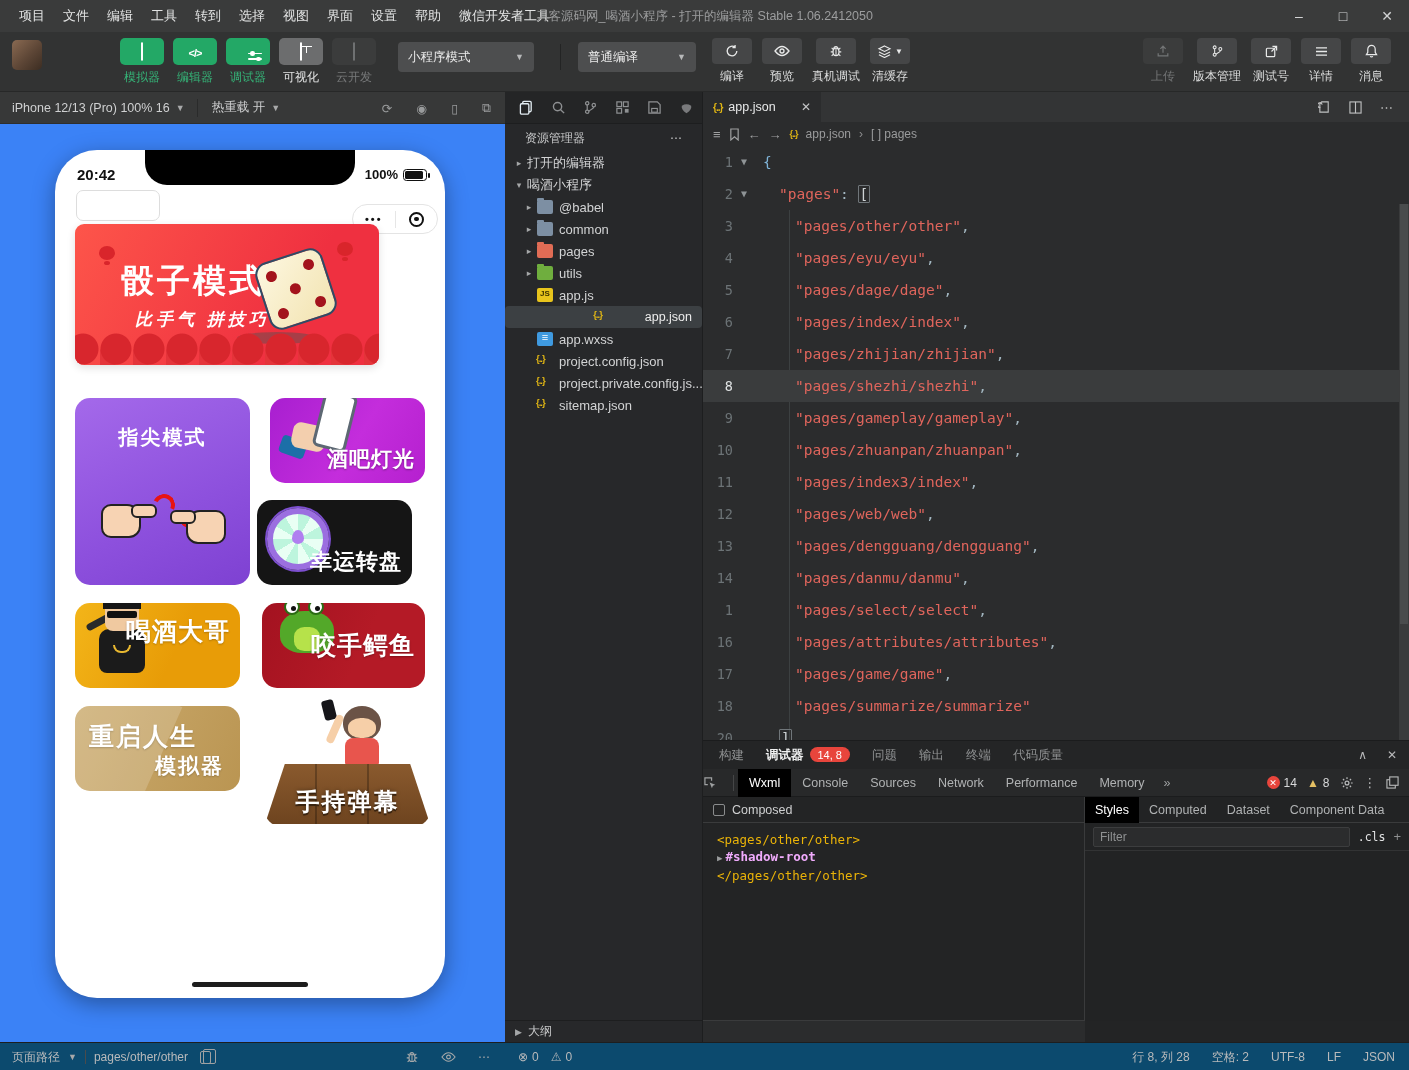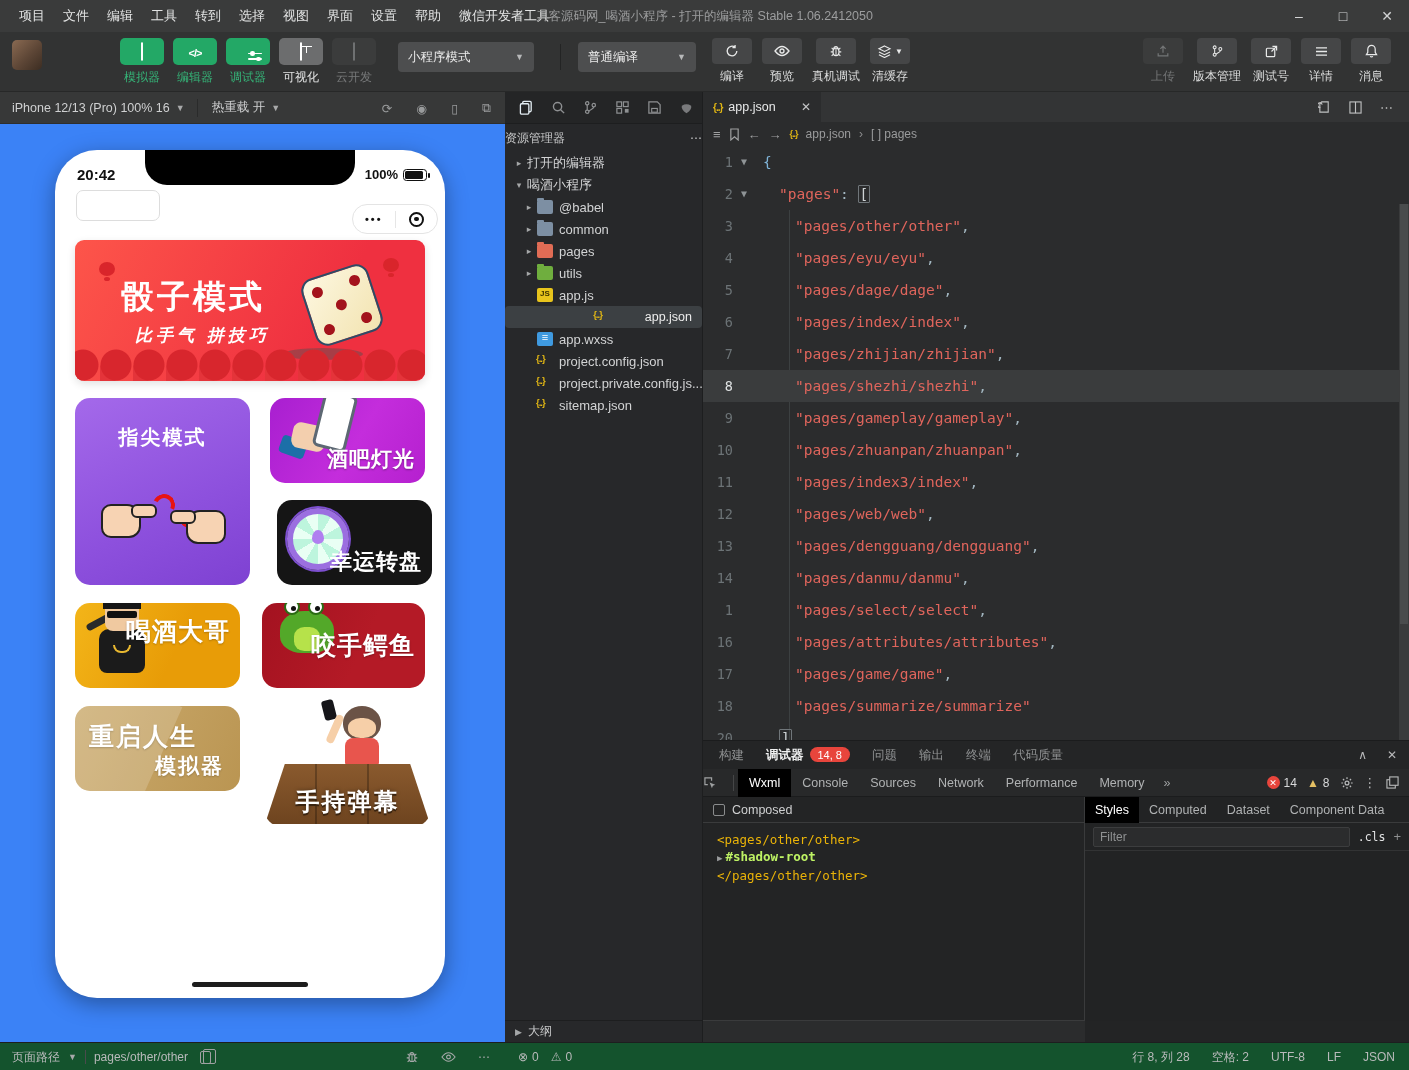--- a/index.html
+++ b/index.html
@@ -78,21 +78,21 @@
   #pbox { position:absolute; left:21px; top:40px; width:84px; height:31px; border:1px solid #ddd; border-radius:7px; background:#fff; }
   #capsule { position:absolute; right:7px; top:54px; width:86px; height:30px; border:1px solid #e4e4e4; border-radius:16px;
     background:#fff; display:flex; align-items:center; }
   #capsule .dots { flex:1; text-align:center; letter-spacing:2px; font-size:11px; color:#111; font-weight:bold; }
   #capsule .cdiv { width:1px; height:17px; background:#e6e6e6; }
   #capsule .rec { flex:1; display:flex; justify-content:center; }
   #capsule .rec i { width:15px; height:15px; border:2px solid #111; border-radius:50%; position:relative; }
   #capsule .rec i::after { content:""; position:absolute; left:3.4px; top:3.4px; width:4.4px; height:4.4px; background:#111; border-radius:50%; }
 
   
-  #banner { position:absolute; left:20px; top:90px; width:350px; height:141px; border-radius:9px; overflow:hidden;
+  #banner { position:absolute; left:20px; top:74px; width:304px; height:141px; border-radius:9px; overflow:hidden;
     background:linear-gradient(118deg,#fd554a,#ef3040 70%); box-shadow:0 3px 8px rgba(0,0,0,.12); }
   #banner .scallop { position:absolute; left:-8px; right:-8px; bottom:-14px; height:48px;
     background-image:radial-gradient(circle at 16px 18px,#d8262d 15px,rgba(0,0,0,0) 16px),
                      radial-gradient(circle at 0px 34px,#e4343a 15px,rgba(0,0,0,0) 16px);
     background-size:33px 48px; }
   #banner .t1 { position:absolute; left:46px; top:35px; font-size:33px; font-weight:bold; color:#fff; letter-spacing:3px; }
   #banner .t2 { position:absolute; left:60px; top:84px; font-size:17px; color:#fff; font-style:italic; letter-spacing:4px; }
   .lantern { position:absolute; width:16px; height:14px; background:#d9252b; border-radius:50%; box-shadow:0 10px 0 -5px #d9252b; }
   #dice { position:absolute; right:48px; top:30px; width:70px; height:70px; background:linear-gradient(140deg,#fdf7e0,#f2e3b0);
     border:2.5px solid #2f4b66; border-radius:13px; transform:rotate(-18deg); }
@@ -110,21 +110,21 @@
   .hand::before { content:""; position:absolute; top:-2px; width:22px; height:10px; background:#f7d3b3; border:2.5px solid #222; border-radius:6px; }
   .hand.l { left:26px; top:106px; } .hand.l::before { right:-18px; }
   .hand.r { right:24px; top:112px; transform:scaleX(-1); } .hand.r::before { right:-18px; }
   .tap { position:absolute; width:22px; height:22px; border:4px solid #e81313; border-radius:50%; border-bottom-color:transparent; border-left-color:transparent; transform:rotate(-20deg); }
   .tap.a { left:78px; top:96px; } .tap.b { left:104px; top:108px; transform:rotate(150deg); }
   #tile-jiuba { left:215px; top:248px; width:155px; height:85px; background:linear-gradient(120deg,#a81fd0,#c42ddc 55%,#b520cf); }
   #tile-jiuba .tt { position:absolute; right:10px; bottom:10px; font-size:21px; letter-spacing:1px; text-shadow:0 1px 2px rgba(0,0,0,.35); }
   .jphone { position:absolute; left:48px; top:-6px; width:34px; height:58px; background:#fff; border:3px solid #5d6873; border-radius:6px; transform:rotate(14deg); }
   .jhand { position:absolute; left:22px; top:26px; width:34px; height:26px; background:#f3cfae; border-radius:8px; transform:rotate(12deg); }
   .jcuff { position:absolute; left:10px; top:40px; width:26px; height:18px; background:#1c6fa8; border-radius:4px; transform:rotate(20deg); }
-  #tile-zhuanpan { left:222px; top:350px; width:155px; height:85px; background:#151515; }
+  #tile-zhuanpan { left:202px; top:350px; width:155px; height:85px; background:#151515; }
   #tile-zhuanpan .tt { position:absolute; right:10px; bottom:8px; font-size:22px; letter-spacing:1px; }
   .wheel { position:absolute; left:10px; top:8px; width:62px; height:62px; border-radius:50%;
     background:conic-gradient(#bdf5dd 0 30deg,#e9fff4 30deg 60deg,#bdf5dd 60deg 90deg,#e9fff4 90deg 120deg,#bdf5dd 120deg 150deg,#e9fff4 150deg 180deg,#bdf5dd 180deg 210deg,#e9fff4 210deg 240deg,#bdf5dd 240deg 270deg,#e9fff4 270deg 300deg,#bdf5dd 300deg 330deg,#e9fff4 330deg 360deg);
     border:6px solid #9b6fe0; box-shadow:0 0 0 2px #7d4fd0; }
   .wheel::after { content:""; position:absolute; left:19px; top:16px; width:12px; height:14px; background:#b07ff0; border-radius:50% 50% 50% 50%/60% 60% 40% 40%; }
   #tile-dage { left:20px; top:453px; width:165px; height:85px; background:linear-gradient(115deg,#f3b519,#e89c07 60%); }
   #tile-dage .tt { position:absolute; right:10px; bottom:40px; font-size:25px; letter-spacing:1px; text-shadow:0 1px 2px rgba(0,0,0,.25); }
   .dage-fig { position:absolute; left:18px; top:-2px; width:56px; height:74px; }
   .dage-fig .head { position:absolute; left:12px; top:0; width:34px; height:30px; background:#f0c9a0; border-radius:8px; }
   .dage-fig .hair { position:absolute; left:10px; top:-4px; width:38px; height:12px; background:#161616; border-radius:6px 6px 0 0; }
@@ -157,21 +157,21 @@
   .boy-arm { position:absolute; left:66px; top:16px; width:8px; height:30px; background:#f6cfa8; border-radius:4px; transform:rotate(24deg); }
   .boy-phone { position:absolute; left:58px; top:2px; width:12px; height:20px; background:#16161a; border-radius:3px; transform:rotate(-14deg); }
   .puddle { position:absolute; left:34px; top:70px; width:96px; height:4px; background:#2878a8; border-radius:2px; }
   #homebar { position:absolute; left:137px; bottom:11px; width:116px; height:5px; background:#1d1d1d; border-radius:3px; }
 
   
   #explorer { position:absolute; left:505px; top:92px; width:198px; height:950px; background:#27282a; border-right:1px solid #1d1e1f; }
   #activity { height:32px; display:flex; align-items:center; gap:0; padding-left:6px; border-bottom:1px solid #1d1e1f; background:#242526; }
   #activity .ai { width:32px; height:32px; display:flex; align-items:center; justify-content:center; color:#8e9092; }
   #activity .ai.active { color:#e2ecf2; }
-  #exp-head { height:28px; display:flex; align-items:center; justify-content:space-between; padding:0 0; font-size:12px; color:#c7c8c9; }
+  #exp-head { height:28px; display:flex; align-items:center; justify-content:space-between; padding:0 20px; font-size:12px; color:#c7c8c9; }
   #tree { font-size:13px; color:#d2d3d4; }
   .trow { height:22px; display:flex; align-items:center; padding-left:8px; white-space:nowrap; }
   .trow.sel { background:#3c4043; }
   .trow .chev { width:12px; font-size:9px; color:#a5a7a8; text-align:center; margin-right:2px; flex:0 0 12px; }
   .trow .ind { flex:0 0 10px; }
   .fic { width:16px; height:14px; margin-right:6px; flex:0 0 16px; position:relative; }
   .fold { border-radius:2px 2px 2px 2px; }
   .fold::before { content:""; position:absolute; left:0; top:0; width:7px; height:3px; border-radius:1px 1px 0 0; }
   .fold.blue { background:#7d8fa3; } .fold.blue::before { background:#7d8fa3; top:-2px; }
   .fold.red { background:#e06c55; } .fold.red::before { background:#e06c55; top:-2px; }
@@ -227,36 +227,36 @@
   #dt-right { margin-left:auto; display:flex; align-items:center; gap:10px; padding-right:10px; }
   .errchip { display:flex; align-items:center; gap:4px; font-size:12px; color:#d8d9da; }
   .errdot { width:13px; height:13px; border-radius:50%; background:#e8453c; color:#fff; font-size:9px; display:flex; align-items:center; justify-content:center; }
   .warntri { color:#e5c063; font-size:12px; }
   #dbg-body { position:absolute; left:0; top:56px; width:706px; height:224px; display:flex; }
   #wxml-pane { width:382px; border-right:1px solid #3a3b3c; background:#232425; }
   #composed-row { height:26px; display:flex; align-items:center; gap:7px; padding-left:10px; border-bottom:1px solid #3a3b3c; font-size:12.5px; color:#cfd0d1; }
   .cb { width:12px; height:12px; border:1px solid #8a8c8d; border-radius:2px; background:transparent; }
   #wxml-tree { padding:8px 0 0 14px; font-family:"DejaVu Sans Mono", monospace; font-size:12.5px; line-height:17px; }
   .wxtag { color:#eab308; }
-  .wxroot { color:#bef264; font-weight:bold; }
+  .wxroot { color:#f0abfc; font-weight:bold; }
   .wxchev { color:#9a9c9d; font-size:9px; margin-right:3px; }
   #styles-pane { flex:1; background:#222324; }
   #styles-tabs { height:26px; display:flex; align-items:center; font-size:12.5px; color:#b0b2b3; border-bottom:1px solid #3a3b3c; }
   #styles-tabs .stt { padding:0 10px; height:26px; display:flex; align-items:center; }
   #styles-tabs .stt.active { background:#000; color:#fff; }
   #filter-row { height:28px; display:flex; align-items:center; padding:0 8px; gap:8px; border-bottom:1px solid #323334; }
   #filter-input { flex:1; height:20px; background:#2b2c2d; border:1px solid #3c3d3e; border-radius:2px; color:#d8d9da;
     font-size:12px; padding:0 6px; }
   #filter-input::placeholder { color:#8f9192; }
   .clsl { font-size:11.5px; color:#e2e3e4; font-family:"DejaVu Sans Mono", monospace; }
   .plus { color:#8f9192; font-size:13px; }
   #dbg-footer { position:absolute; left:0; bottom:0; width:382px; height:22px; background:#2b2c2d; border-top:1px solid #3a3b3c; }
 
   
-  #statusbar { position:absolute; left:0; top:1042px; width:1409px; height:28px; background:#14532d; border-top:1px solid #1d1e1f;
+  #statusbar { position:absolute; left:0; top:1042px; width:1409px; height:28px; background:#0c4a6e; border-top:1px solid #1d1e1f;
     font-size:12px; color:#b9babb; }
   #sb-left { position:absolute; left:12px; top:0; height:28px; display:flex; align-items:center; gap:8px; }
   #sb-left .sep { width:1px; height:14px; background:#4a4b4c; }
   #sb-icons { position:absolute; left:405px; top:0; height:28px; display:flex; align-items:center; gap:22px; color:#a7a9aa; }
   #sb-counts { position:absolute; left:518px; top:0; height:28px; display:flex; align-items:center; gap:4px; color:#b9babb; }
   #sb-right { position:absolute; right:14px; top:0; height:28px; display:flex; align-items:center; gap:22px; }
   .copyic { display:inline-block; width:11px; height:13px; border:1px solid #9fa1a2; border-radius:2px; position:relative; margin-left:4px; }
   .copyic::before { content:""; position:absolute; left:2px; top:-3px; width:11px; height:13px; border:1px solid #9fa1a2; border-radius:2px; }
 
   svg { display:block; }

